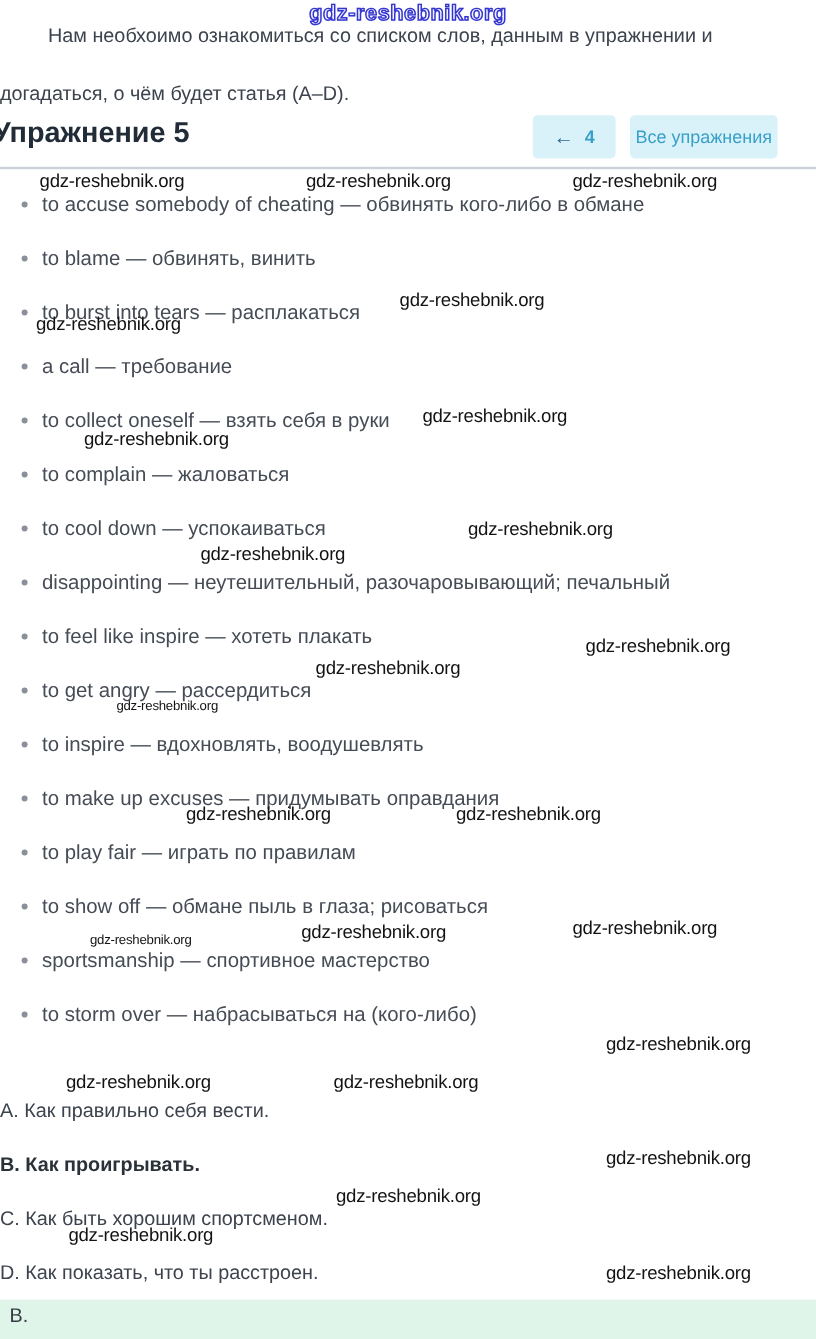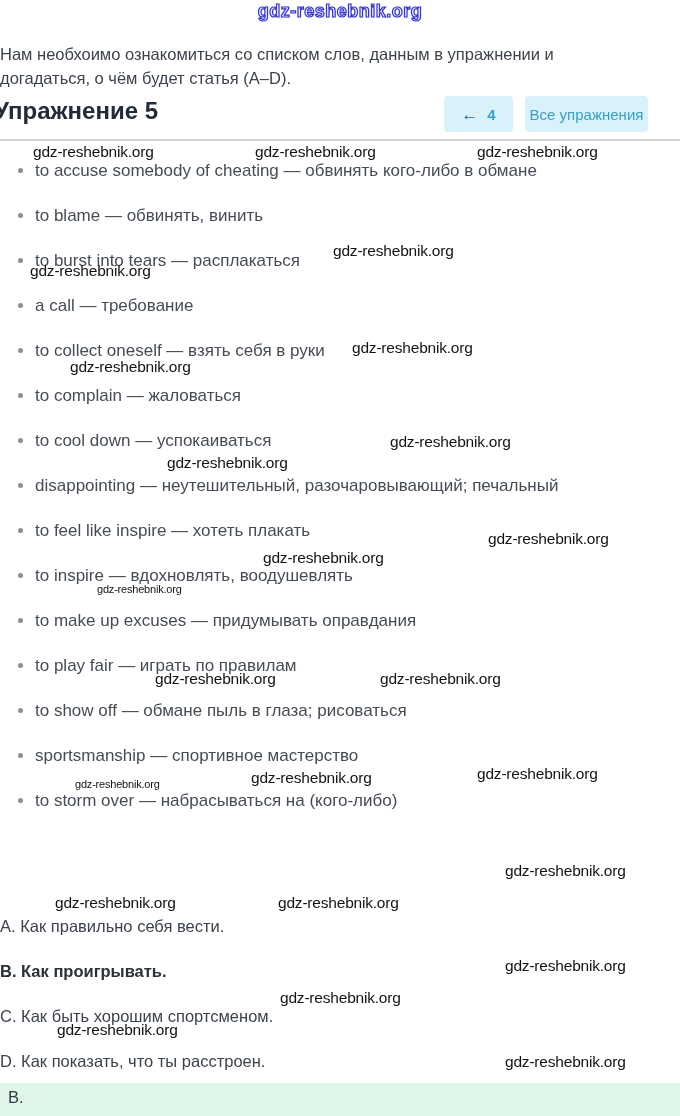--- a/index.html
+++ b/index.html
@@ -13,21 +13,21 @@
   .wm-top {
     position:absolute; top:1px; left:0; right:0; text-align:center;
     font-size:18px; font-weight:700; letter-spacing:0.5px;
     color:#eef1ff; -webkit-text-stroke:1.2px #3434cf;
     text-shadow:0 0 1px #3434cf;
   }
   .intro {
     position:absolute; left:0; font-size:16.5px; color:#3c434d;
     white-space:nowrap;
   }
-  .intro.l1 { top:45px; }
+  .intro.l1 { top:21px;padding-left:40px; }
   .intro.l2 { top:69px; }
   .page-title {
     position:absolute; left:-6px; top:97px;
     font-size:24px; font-weight:700; color:#222b38; white-space:nowrap;
   }
   .btn {
     position:absolute; top:96px; height:36px;
     background:#d9f1f8; border:none; border-radius:4px;
     display:flex; align-items:center; justify-content:center;
     font-family:inherit; font-size:15px; cursor:pointer;
@@ -96,20 +96,21 @@
   <div class="vocab-list">
       <div class="vocab-item"><span class="bullet"></span><span>to accuse somebody of cheating — обвинять кого-либо в обмане</span></div>
       <div class="vocab-item"><span class="bullet"></span><span>to blame — обвинять, винить</span></div>
       <div class="vocab-item"><span class="bullet"></span><span>to burst into tears — расплакаться</span></div>
       <div class="vocab-item"><span class="bullet"></span><span>a call — требование</span></div>
       <div class="vocab-item"><span class="bullet"></span><span>to collect oneself — взять себя в руки</span></div>
       <div class="vocab-item"><span class="bullet"></span><span>to complain — жаловаться</span></div>
       <div class="vocab-item"><span class="bullet"></span><span>to cool down — успокаиваться</span></div>
       <div class="vocab-item"><span class="bullet"></span><span>disappointing — неутешительный, разочаровывающий; печальный</span></div>
       <div class="vocab-item"><span class="bullet"></span><span>to feel like inspire — хотеть плакать</span></div>
+      <div class="vocab-item"><span class="bullet"></span><span>to get angry — рассердиться</span></div>
       <div class="vocab-item"><span class="bullet"></span><span>to inspire — вдохновлять, воодушевлять</span></div>
       <div class="vocab-item"><span class="bullet"></span><span>to make up excuses — придумывать оправдания</span></div>
       <div class="vocab-item"><span class="bullet"></span><span>to play fair — играть по правилам</span></div>
       <div class="vocab-item"><span class="bullet"></span><span>to show off — обмане пыль в глаза; рисоваться</span></div>
       <div class="vocab-item"><span class="bullet"></span><span>sportsmanship — спортивное мастерство</span></div>
       <div class="vocab-item"><span class="bullet"></span><span>to storm over — набрасываться на (кого-либо)</span></div>
     </div>
 
   <div class="options">
       <div class="option">A. Как правильно себя вести.</div>

